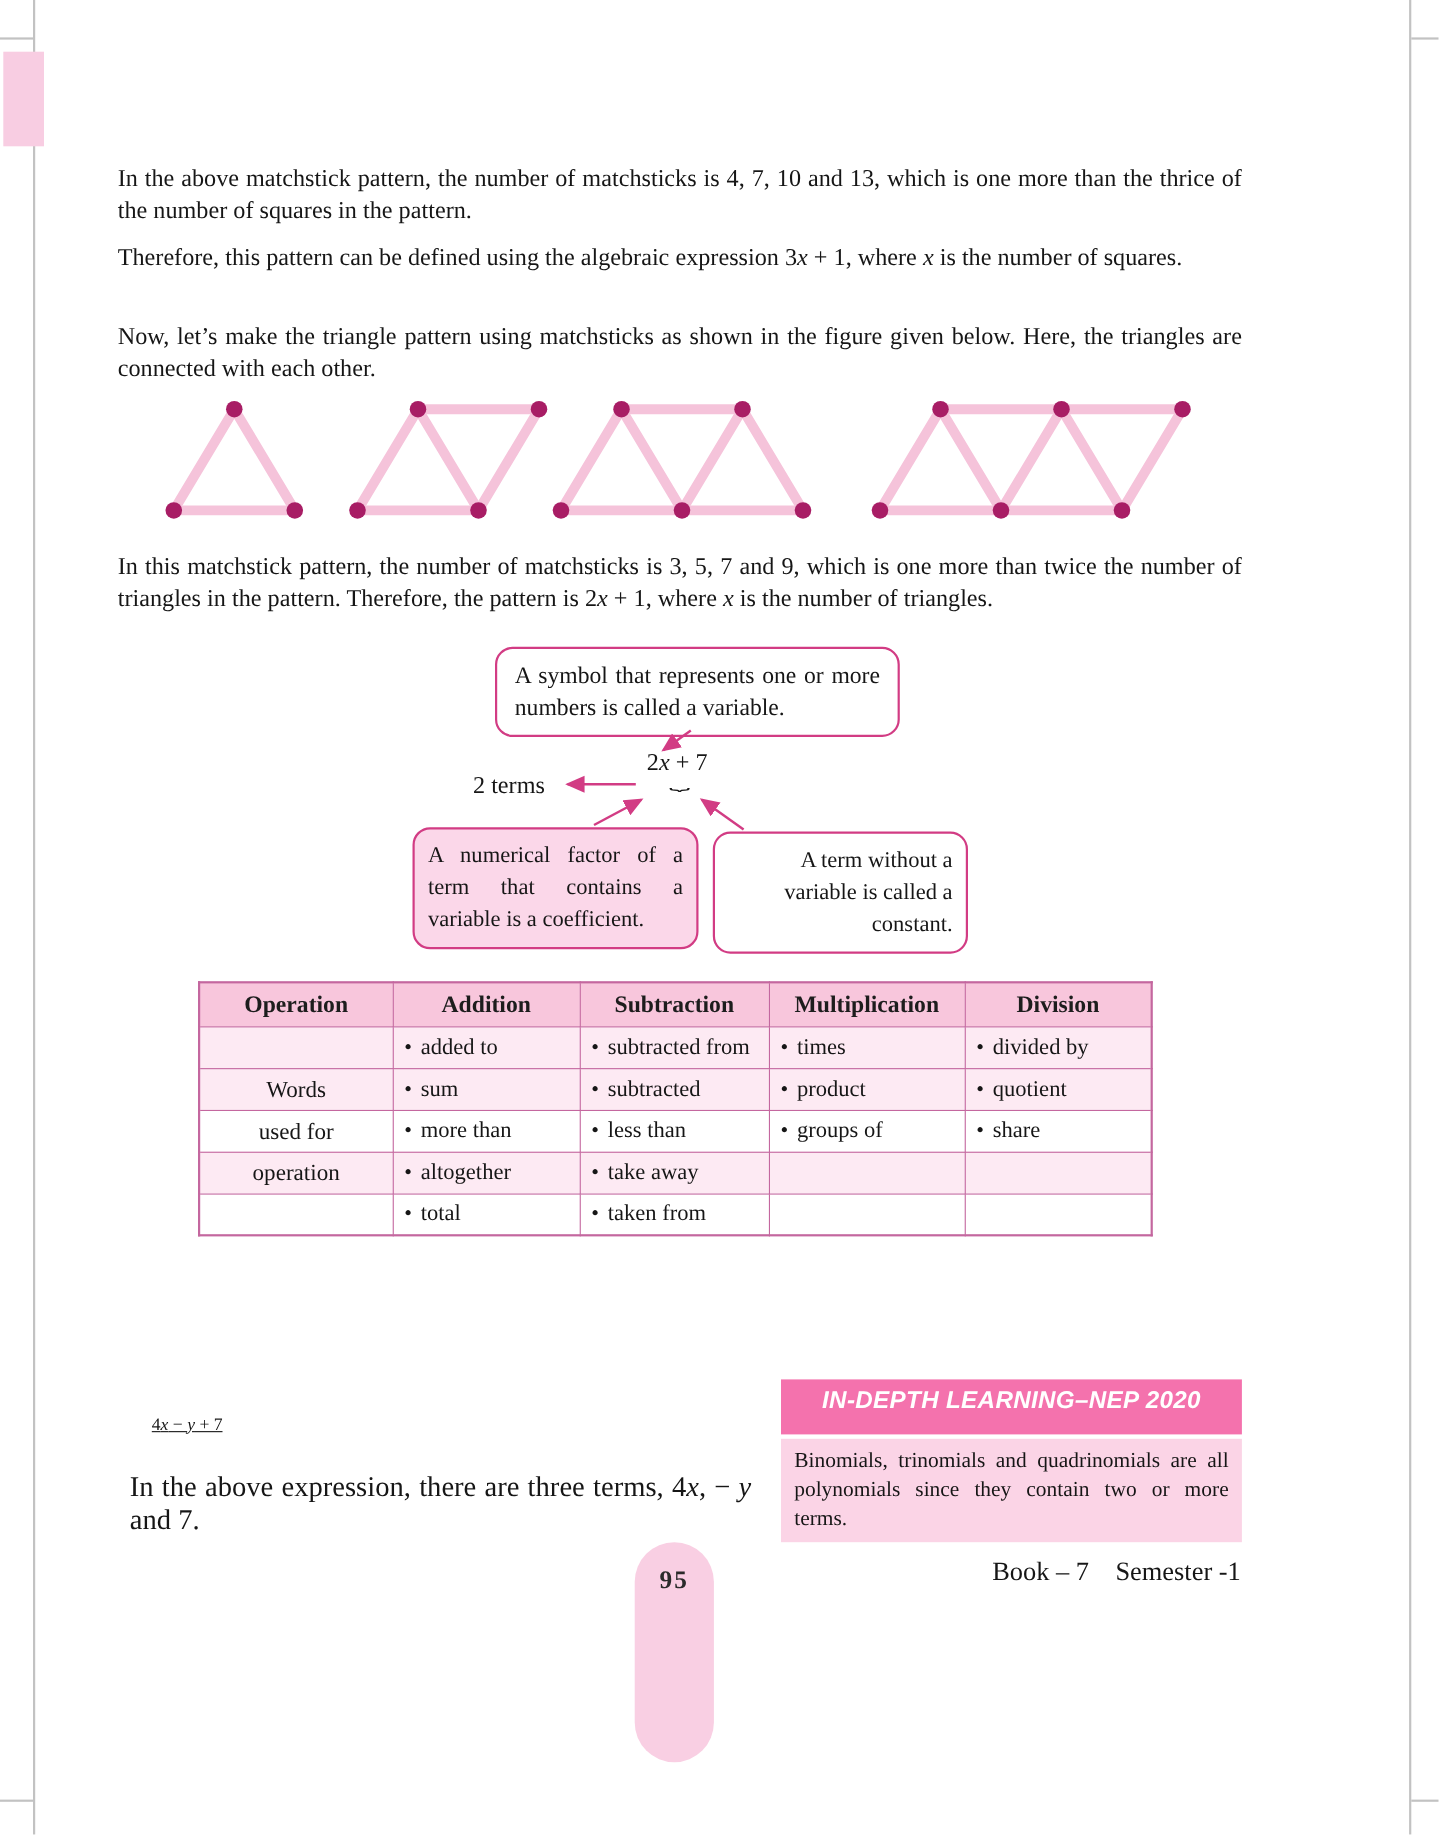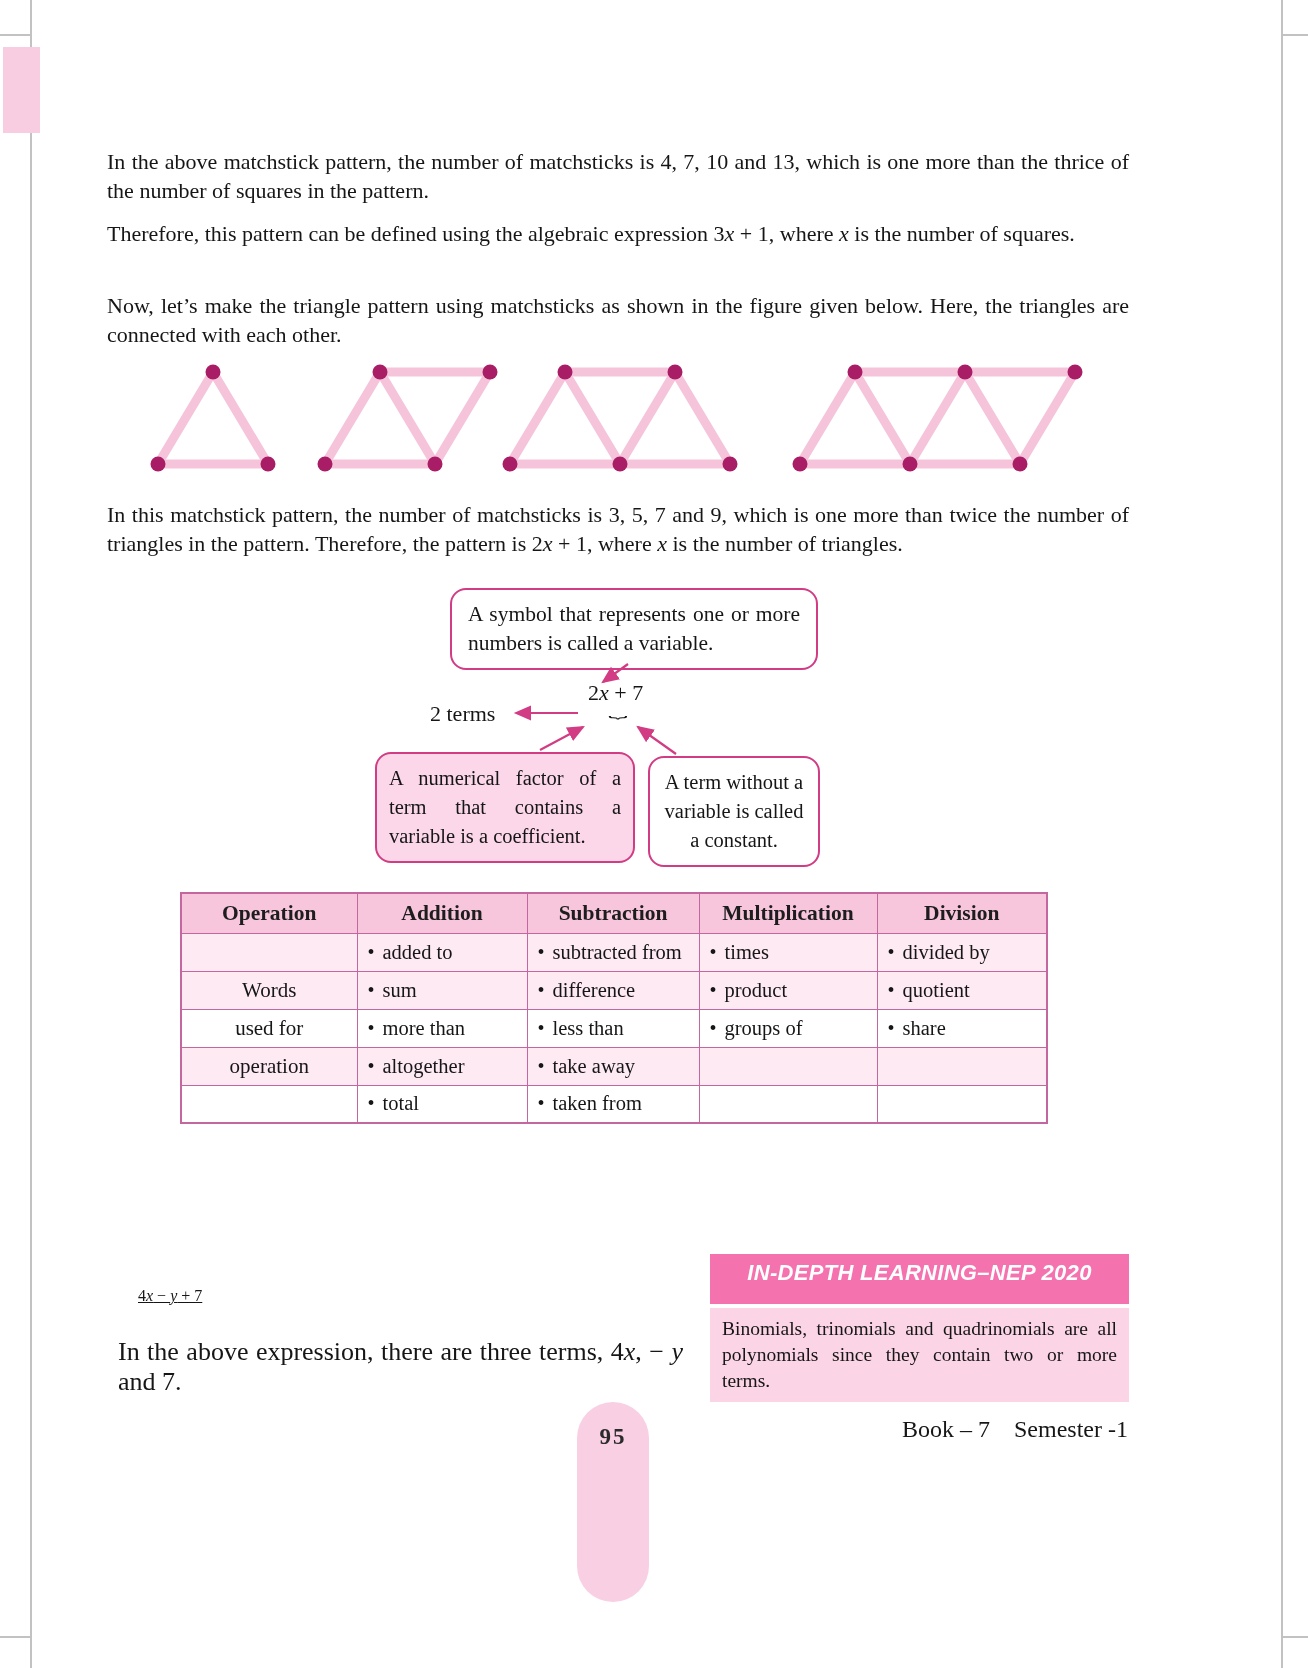--- a/index.html
+++ b/index.html
@@ -133,21 +133,21 @@
     </g>
   </svg>
 
   <p class="para" style="top:500px;">In this matchstick pattern, the number of matchsticks is 3, 5, 7 and 9, which is one more than twice the number of triangles in the pattern. Therefore, the pattern is 2<i>x</i> + 1, where <i>x</i> is the number of triangles.</p>
 
   <div class="bubble" style="left:450px; top:588px; width:368px;">A symbol that represents one or more numbers is called a variable.</div>
   <div class="expr" style="left:588px; top:680px;">2<i>x</i> + 7</div>
   <div class="underbrace" style="left:590px; top:702px; width:56px; text-align:center;">⏟</div>
   <div class="terms-label" style="left:430px; top:701px;">2 terms</div>
   <div class="bubble filled" style="left:375px; top:752px; width:260px; font-size:20.5px; padding:10px 12px;">A numerical factor of a term that contains a variable is a coefficient.</div>
-  <div class="bubble" style="left:648px; top:756px; width:172px; font-size:20.5px; padding:10px 12px; text-align:center;">A term without a variable is called a constant.</div>
+  <div class="bubble" style="left:648px; top:756px; width:232px; font-size:20.5px; padding:10px 12px; text-align:right;">A term without a variable is called a constant.</div>
 
   <svg class="arrows" width="450" height="300" viewBox="0 0 450 300">
     <defs>
       <marker id="ah" markerWidth="9" markerHeight="8" refX="7" refY="3.5" orient="auto">
         <path d="M0,0 L8,3.5 L0,7 z" fill="#d23c84"></path>
       </marker>
     </defs>
     <line x1="178" y1="84" x2="153" y2="102" stroke="#d23c84" stroke-width="2.2" marker-end="url(#ah)"></line>
     <line x1="128" y1="133" x2="66" y2="133" stroke="#d23c84" stroke-width="2.2" marker-end="url(#ah)"></line>
     <line x1="90" y1="170" x2="133" y2="147" stroke="#d23c84" stroke-width="2.2" marker-end="url(#ah)"></line>
@@ -175,21 +175,21 @@
         <tr class="pink">
           <td class="opcol"></td>
           <td><span class="bullet">•</span><span>added to</span></td>
           <td><span class="bullet">•</span><span>subtracted from</span></td>
           <td><span class="bullet">•</span><span>times</span></td>
           <td><span class="bullet">•</span><span>divided by</span></td>
         </tr>
         <tr class="pink">
           <td class="opcol">Words</td>
           <td><span class="bullet">•</span><span>sum</span></td>
-          <td><span class="bullet">•</span><span>difference</span></td>
+          <td><span class="bullet">•</span><span>subtracted</span></td>
           <td><span class="bullet">•</span><span>product</span></td>
           <td><span class="bullet">•</span><span>quotient</span></td>
         </tr>
         <tr class="plain">
           <td class="opcol">used for</td>
           <td><span class="bullet">•</span><span>more than</span></td>
           <td><span class="bullet">•</span><span>less than</span></td>
           <td><span class="bullet">•</span><span>groups of</span></td>
           <td><span class="bullet">•</span><span>share</span></td>
         </tr>

